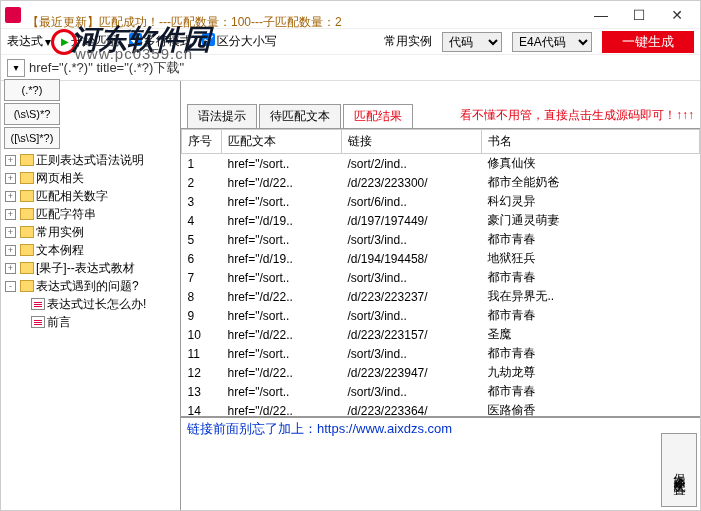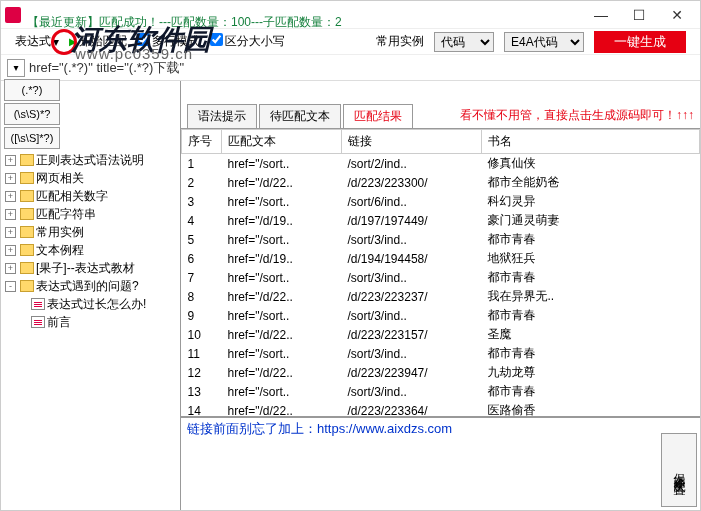--- a/index.html
+++ b/index.html
@@ -1,23 +1,23 @@
 <!DOCTYPE html>
 <html><head>
 <meta charset="utf-8">
 <style>
 * { margin: 0; padding: 0; box-sizing: border-box; font-family: "Microsoft YaHei", SimSun, Arial, sans-serif; }
 body { width: 701px; height: 511px; background: #fff; font-size: 12px; overflow: hidden; border: 1px solid #ccc; position: relative; }
 .titlebar { height: 28px; background: #fff; display: flex; align-items: center; padding: 0 4px; border-bottom: 1px solid #eee; }
 .title-icon { width: 16px; height: 16px; background: #d04; border-radius: 2px; margin-right: 6px; }
-.title-text { flex: 1; font-size: 12px; color: #15803d; white-space: nowrap; overflow: hidden; margin-top: 15px; }
+.title-text { flex: 1; font-size: 12px; color: #a16207; white-space: nowrap; overflow: hidden; margin-top: 15px; }
 .window-controls { display: flex; }
 .win-btn { width: 38px; height: 26px; display: flex; align-items: center; justify-content: center; color: #333; font-size: 14px; }
 .win-btn.close { color: #333; }
-.toolbar { height: 26px; display: flex; align-items: center; padding: 0 14px; gap: 10px; border-bottom: 1px solid #eee; }
+.toolbar { height: 26px; display: flex; align-items: center; padding: 0 6px; gap: 10px; border-bottom: 1px solid #eee; }
 .tool-link { color: #000; cursor: pointer; display: flex; align-items: center; gap: 2px; }
 .tool-link .tri { color: #0a0; font-size: 10px; }
 .checkbox-wrap { display: flex; align-items: flex-start; gap: 2px; }
 .checkbox-wrap input { width: 13px; height: 13px; }
 .gen-label { margin-left: auto; }
 .select-box { border: 1px solid #999; height: 20px; font-size: 12px; padding: 0 2px; }
 .gen-btn { background: #e60012; color: #fff; border: none; height: 22px; padding: 0 20px; font-size: 13px; cursor: pointer; }
 .regex-bar { display: flex; align-items: center; height: 26px; padding: 0 6px; border-bottom: 1px solid #ddd; }
 .regex-bar .dd { border: 1px solid #999; width: 18px; height: 18px; display: flex; align-items: center; justify-content: center; margin-right: 4px; font-size: 10px; }
 .regex-text { font-size: 13px; color: #333; }

